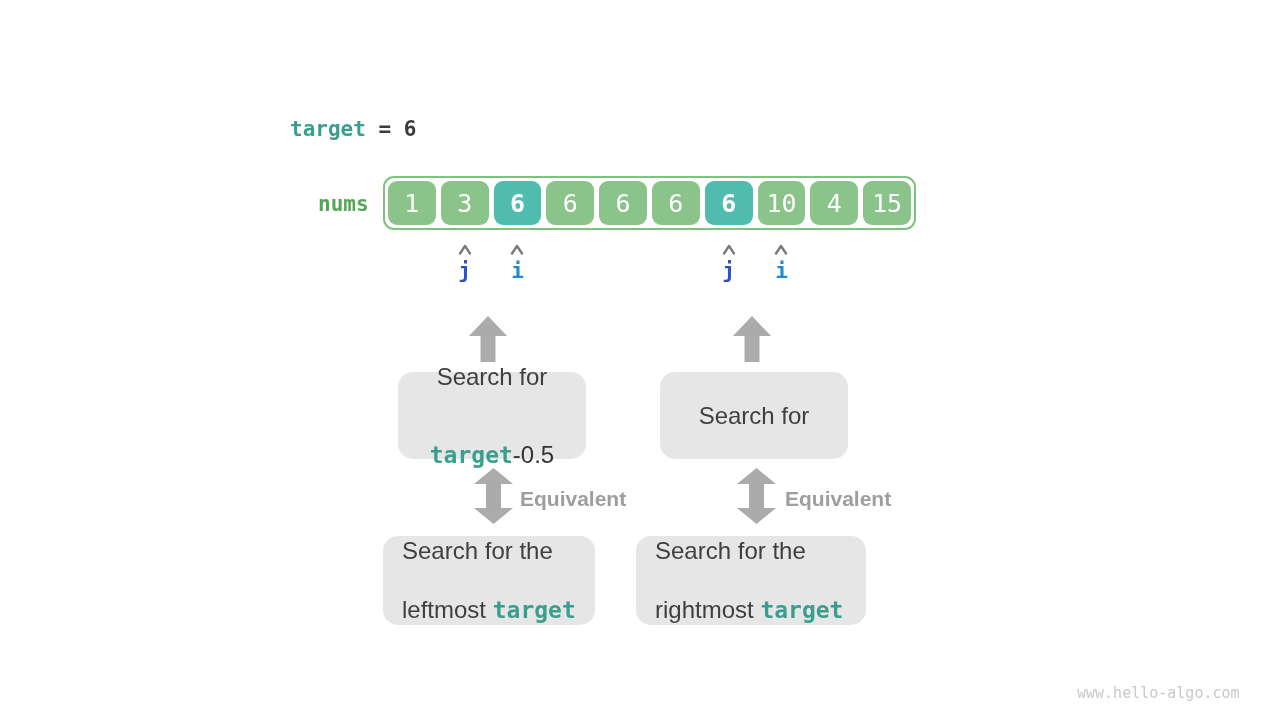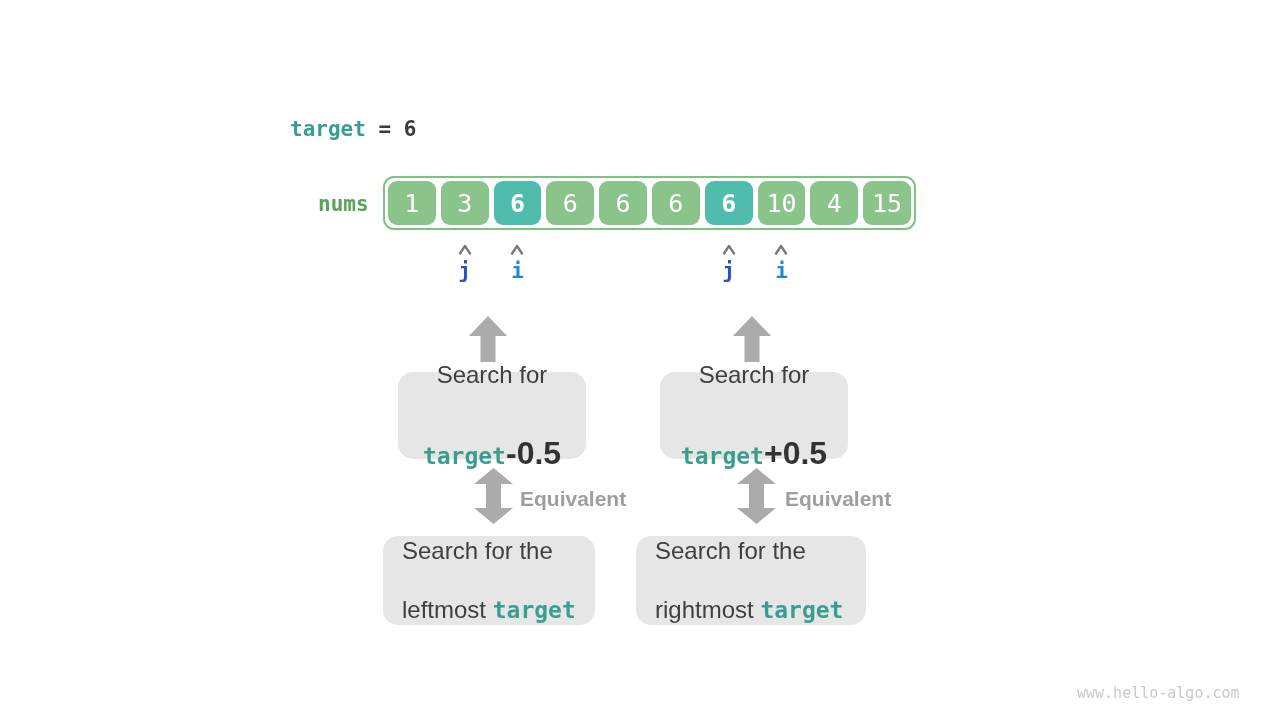--- a/index.html
+++ b/index.html
@@ -95,21 +95,21 @@
   .top-box.left  { left: 398px; }
   .top-box.right { left: 660px; }
   .bottom-box { top: 536px; height: 89px; padding-left: 19px; padding-right: 8px; text-align: left; justify-content: space-between; }
   .bottom-box.left  { left: 383px; width: 212px; }
   .bottom-box.right { left: 636px; width: 230px; }
   .box-code {
     color: var(--code-teal);
     font-family: "DejaVu Sans Mono", monospace;
     font-weight: bold; font-size: 23px;
   }
-  .box-suffix { color: #333333; font-weight: bold; font-size: 32px; }
+  .box-suffix { color: #333333; font-weight: normal; font-size: 24px; }
 
   
   .watermark {
     position: absolute; left: 1077px; top: 684px;
     font-family: "DejaVu Sans Mono", monospace;
     font-size: 15px; line-height: 18px;
     color: var(--watermark-gray);
   }
 </style>
 </head>
@@ -169,21 +169,20 @@
   <svg class="up-arrow right" viewBox="0 0 38 46">
     <polygon points="19,0 38,20 26.5,20 26.5,46 11.5,46 11.5,20 0,20" fill="var(--arrow-gray)"></polygon>
   </svg>
 
   <div class="gray-box top-box left">
     <div>Search for</div>
     <div><span class="box-code">target</span><span class="box-suffix">-0.5</span></div>
   </div>
   <div class="gray-box top-box right">
     <div>Search for</div>
-    <div><span class="box-code">target</span><span class="box-suffix">+0.5</span></div>
   </div>
 
   <svg class="equiv-arrow left" viewBox="0 0 39 56">
     <polygon points="19.5,0 39,16 27,16 27,40 39,40 19.5,56 0,40 12,40 12,16 0,16" fill="var(--arrow-gray)"></polygon>
   </svg>
   <svg class="equiv-arrow right" viewBox="0 0 39 56">
     <polygon points="19.5,0 39,16 27,16 27,40 39,40 19.5,56 0,40 12,40 12,16 0,16" fill="var(--arrow-gray)"></polygon>
   </svg>
 
   <div class="equiv-label left">Equivalent</div>

